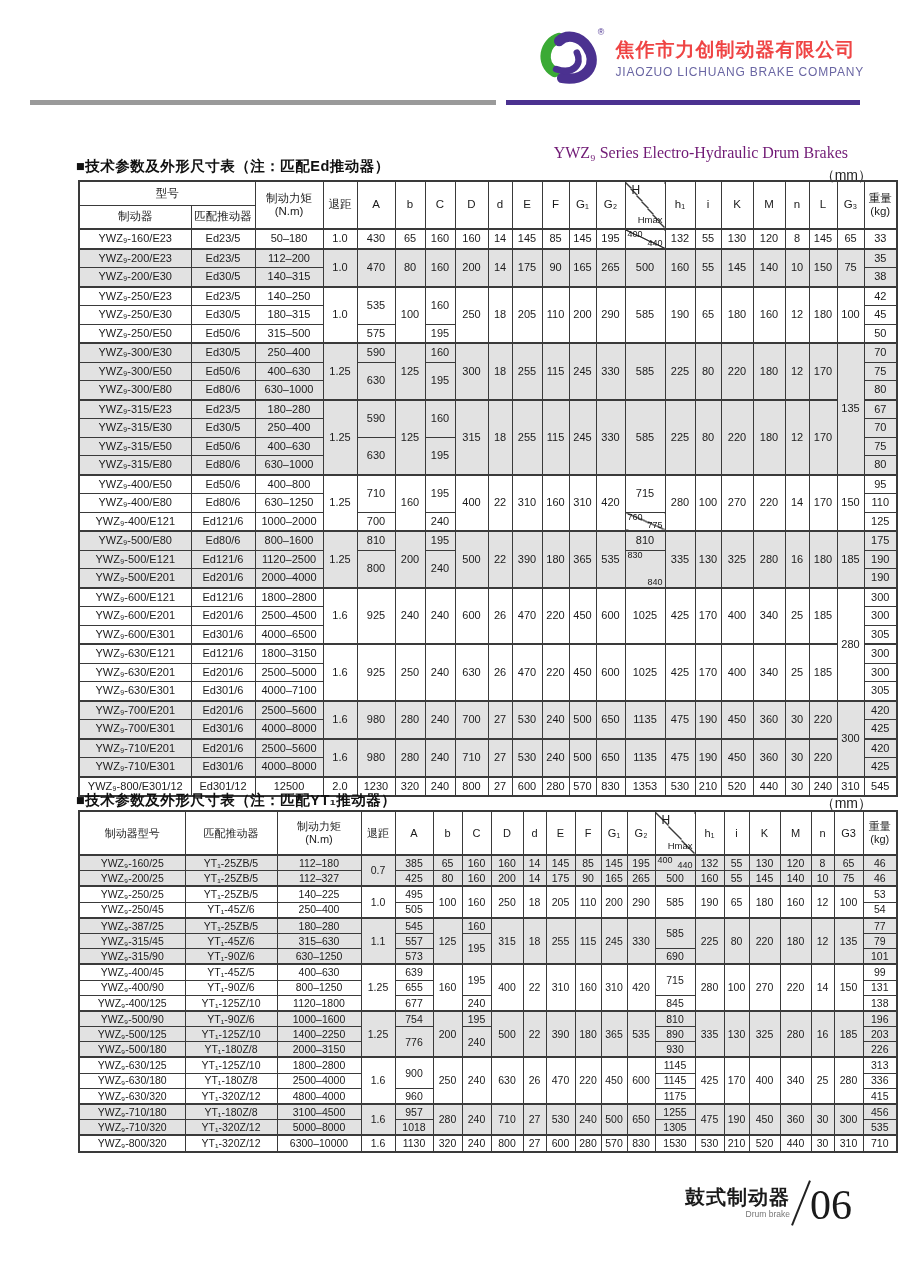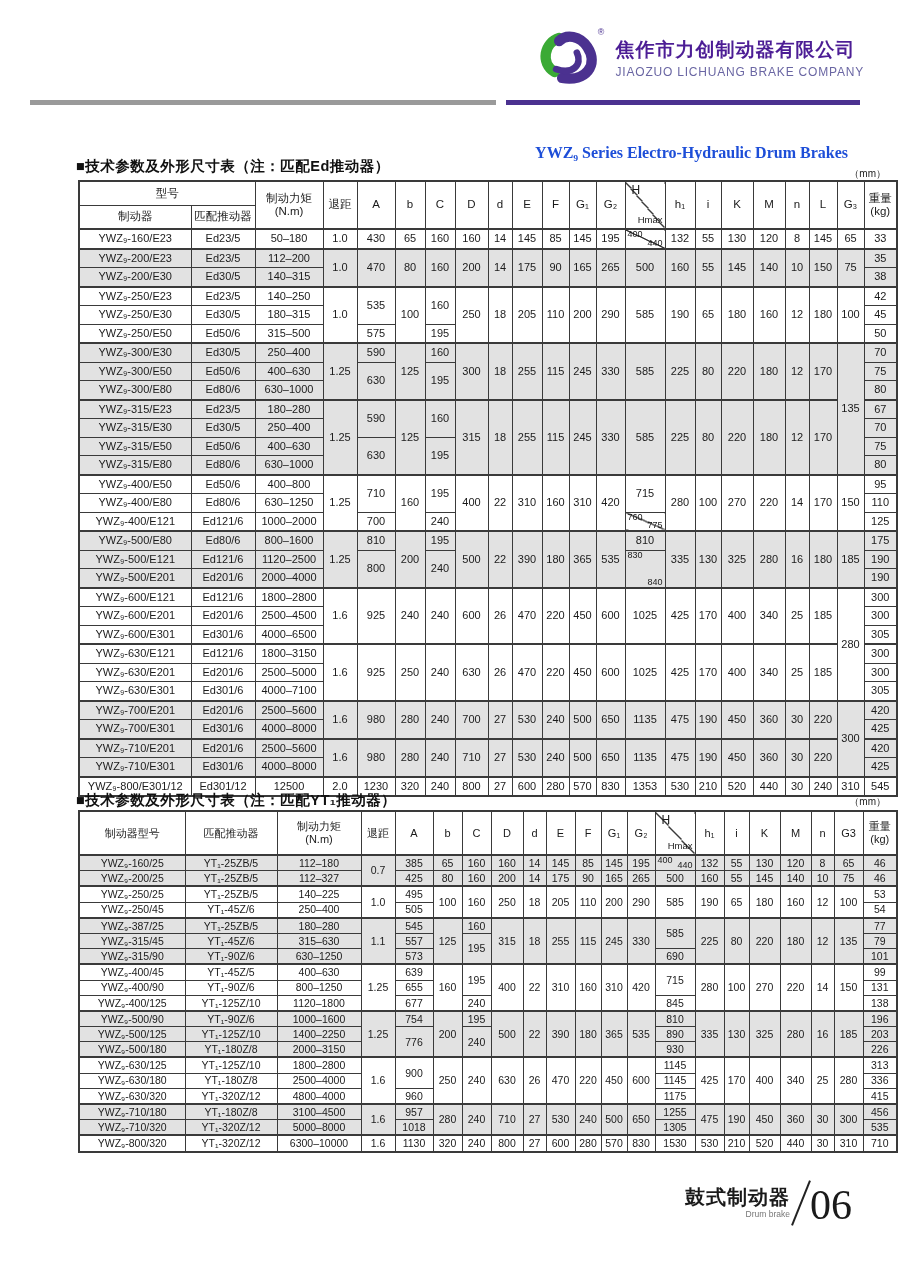--- a/index.html
+++ b/index.html
@@ -2,32 +2,32 @@
 <html><head>
 <meta charset="utf-8">
 <style>
   html,body{margin:0;padding:0;background:#fff;}
   .page{position:relative;width:900px;height:1273px;background:#fff;overflow:hidden;
         font-family:"Liberation Sans","DejaVu Sans",sans-serif;color:#1a1a1a;}
   
   .brand{position:absolute;top:26px;right:36px;display:flex;align-items:center;}
   .brand svg{display:block;}
   .brand-text{margin-left:8px;}
-  .co-cn{font-size:19px;font-weight:bold;color:#4c1d95;letter-spacing:1px;white-space:nowrap;}
+  .co-cn{font-size:19px;font-weight:bold;color:#ef4444;letter-spacing:1px;white-space:nowrap;}
   .co-en{font-size:12px;color:#6a66a3;letter-spacing:.8px;margin-top:2px;white-space:nowrap;}
   .rule-gray{position:absolute;top:100px;left:30px;width:466px;height:5px;background:#9a9a9a;}
   .rule-purple{position:absolute;top:100px;left:506px;width:354px;height:5px;background:#4b3190;}
   
   .main-title{position:absolute;top:126px;left:76px;font-size:24px;font-weight:bold;color:#3e3a99;letter-spacing:.5px;}
   .sub-en{position:absolute;top:144px;right:52px;font-family:"Liberation Serif","DejaVu Serif",serif;
-          font-weight:bold;font-size:16px;color:#1d4ed8;text-align:center;}
+          font-weight:normal;font-size:16px;color:#701a75;text-align:center;}
   .cap{position:absolute;left:76px;font-size:14.5px;font-weight:bold;color:#111;letter-spacing:.5px;text-align:right;}
   .cap1{top:157px;}
   .cap2{top:791px;}
-  .unit{position:absolute;right:14px;font-size:10px;color:#222;}
+  .unit{position:absolute;right:28px;font-size:14px;color:#222;}
   .unit1{top:167px;}
   .unit2{top:795px;}
   
   table{border-collapse:collapse;table-layout:fixed;width:818px;position:absolute;left:78px;
         border:2px solid #3a3a3a;}
   #t1{top:180px;}
   #t2{top:810px;}
   th,td{border:1px solid #3a3a3a;text-align:center;vertical-align:middle;padding:0 1px;
         overflow:hidden;font-weight:normal;}
   #t1 th{font-size:11.5px;white-space:pre-line;line-height:1.15;}

